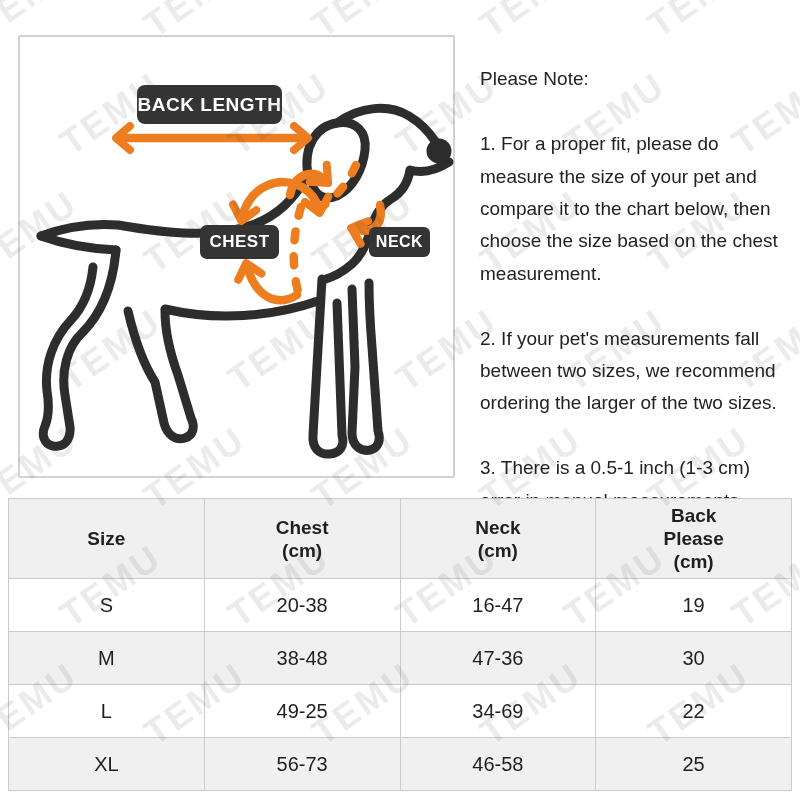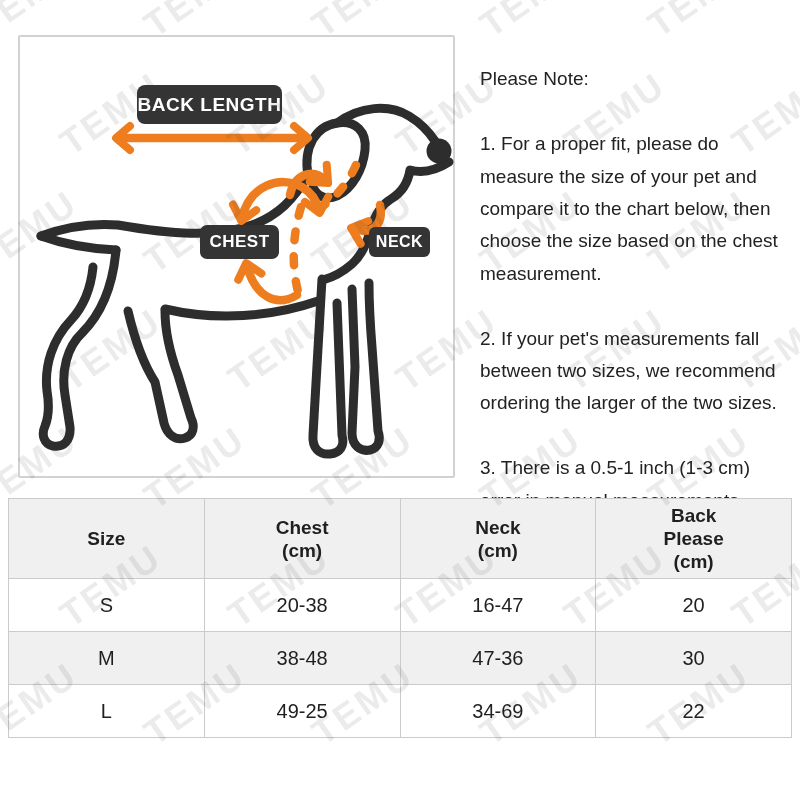--- a/index.html
+++ b/index.html
@@ -113,33 +113,39 @@
       <th>Back
 Please
 (cm)</th>
     </tr>
   </thead>
   <tbody>
     <tr>
       <td>S</td>
       <td>20-38</td>
       <td>16-47</td>
-      <td>20</td>
+      <td>19</td>
     </tr>
     <tr class="alt">
       <td>M</td>
       <td>38-48</td>
       <td>47-36</td>
       <td>30</td>
     </tr>
     <tr>
       <td>L</td>
       <td>49-25</td>
       <td>34-69</td>
       <td>22</td>
+    </tr>
+    <tr class="alt">
+      <td>XL</td>
+      <td>56-73</td>
+      <td>46-58</td>
+      <td>25</td>
     </tr>
   </tbody>
 </table>
 
 <div class="wm-layer">
     <span class="wm" style="left: -30px; top: -25px;">TEMU</span>
     <span class="wm" style="left: 138px; top: -25px;">TEMU</span>
     <span class="wm" style="left: 306px; top: -25px;">TEMU</span>
     <span class="wm" style="left: 474px; top: -25px;">TEMU</span>
     <span class="wm" style="left: 642px; top: -25px;">TEMU</span>

